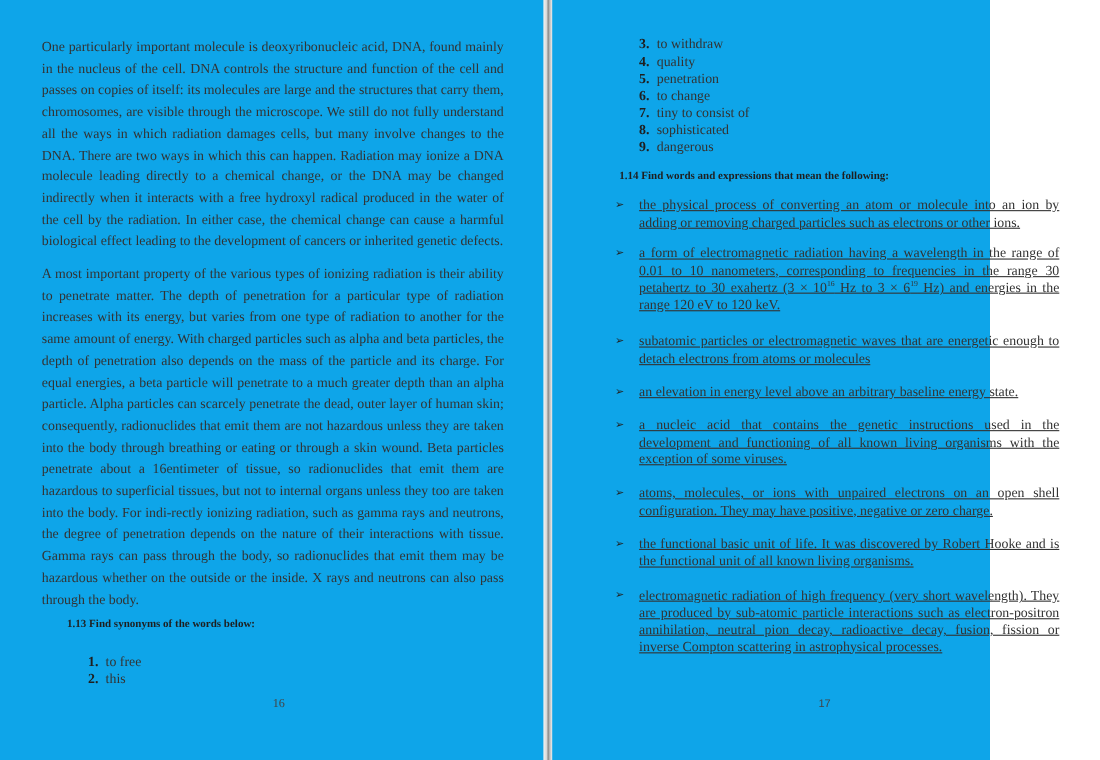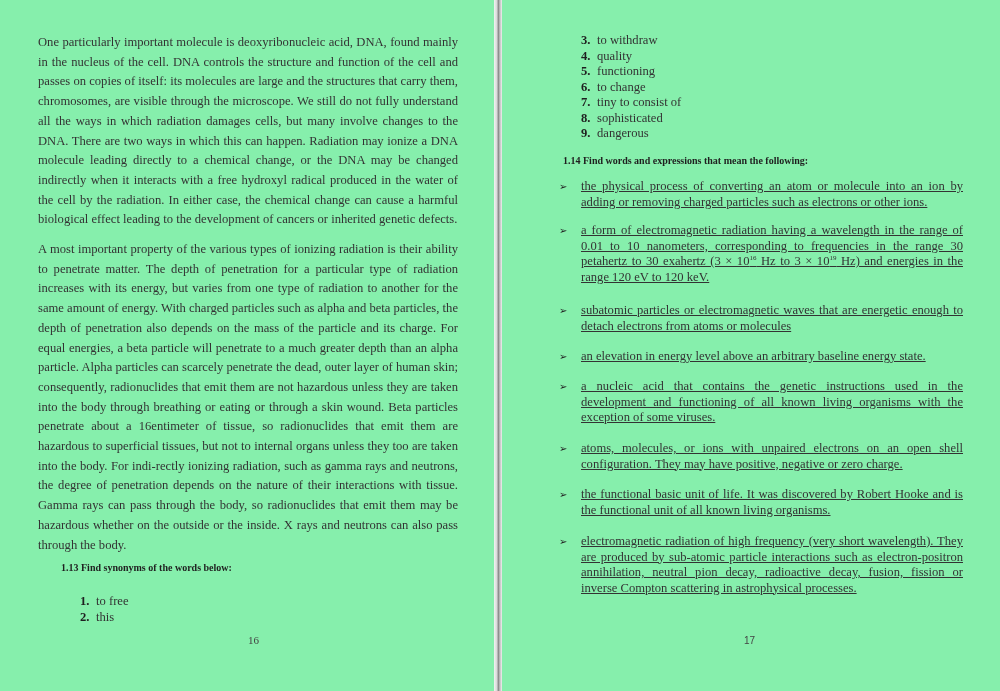--- a/index.html
+++ b/index.html
@@ -1,19 +1,19 @@
 <!DOCTYPE html>
 <html><head>
   <meta charset="utf-8">
   <style>
     * { box-sizing: border-box; margin: 0; padding: 0; }
     html, body { width: 1000px; height: 691px; background: #ffffff; overflow: hidden; }
     body { position: relative; font-family: "Liberation Serif", "DejaVu Serif", serif; color: #2a2a2a; }
 
-    .spread { position: absolute; left: 0; top: 0; width: 1000px; height: 691px; background: #86efac; }
+    .spread { position: absolute; left: 0; top: 0; width: 900px; height: 691px; background: #0ea5e9; }
     .page { position: absolute; top: 0; height: 691px; }
     .page-left { left: 0; width: 497px; }
     .page-right { left: 501px; width: 499px; }
 
     .spine {
       position: absolute; left: 494px; top: 0; width: 8px; height: 691px;
       background: linear-gradient(to right, #f2f2f2 0%, #d9d9d9 35%, #8a8a8a 55%, #b8b8b8 70%, #efefef 100%);
     }
 
     .para {
@@ -78,21 +78,21 @@
     <li>
         <span class="num">3.</span>
         <span>to withdraw</span>
       </li>
     <li>
         <span class="num">4.</span>
         <span>quality</span>
       </li>
     <li>
         <span class="num">5.</span>
-        <span>functioning</span>
+        <span>penetration</span>
       </li>
     <li>
         <span class="num">6.</span>
         <span>to change</span>
       </li>
     <li>
         <span class="num">7.</span>
         <span>tiny to consist of</span>
       </li>
     <li>
@@ -107,21 +107,21 @@
 
   <h3 class="section-heading heading-114">1.14 Find words and expressions that mean the following:</h3>
 
   <ul class="def-list">
     <li class="def-item" style="top:0px;">
       <span class="bullet">➢</span>
       <span class="def-text">the physical process of converting an atom or molecule into an ion by adding or removing charged particles such as electrons or other ions.</span>
     </li>
     <li class="def-item" style="top:44px;">
       <span class="bullet">➢</span>
-      <span class="def-text"><span>a form of electromagnetic radiation having a wavelength in the range of 0.01 to 10 nanometers, corresponding to frequencies in the range 30 petahertz to 30 exahertz (3 × 10</span><sup>16</sup><span> Hz to 3 × 10</span><sup>19</sup><span> Hz) and energies in the range 120 eV to 120 keV.</span></span>
+      <span class="def-text"><span>a form of electromagnetic radiation having a wavelength in the range of 0.01 to 10 nanometers, corresponding to frequencies in the range 30 petahertz to 30 exahertz (3 × 10</span><sup>16</sup><span> Hz to 3 × 6</span><sup>19</sup><span> Hz) and energies in the range 120 eV to 120 keV.</span></span>
     </li>
     <li class="def-item" style="top:124px;">
       <span class="bullet">➢</span>
       <span class="def-text">subatomic particles or electromagnetic waves that are energetic enough to detach electrons from atoms or molecules</span>
     </li>
     <li class="def-item" style="top:170px;">
       <span class="bullet">➢</span>
       <span class="def-text">an elevation in energy level above an arbitrary baseline energy state.</span>
     </li>
     <li class="def-item" style="top:200px;">

